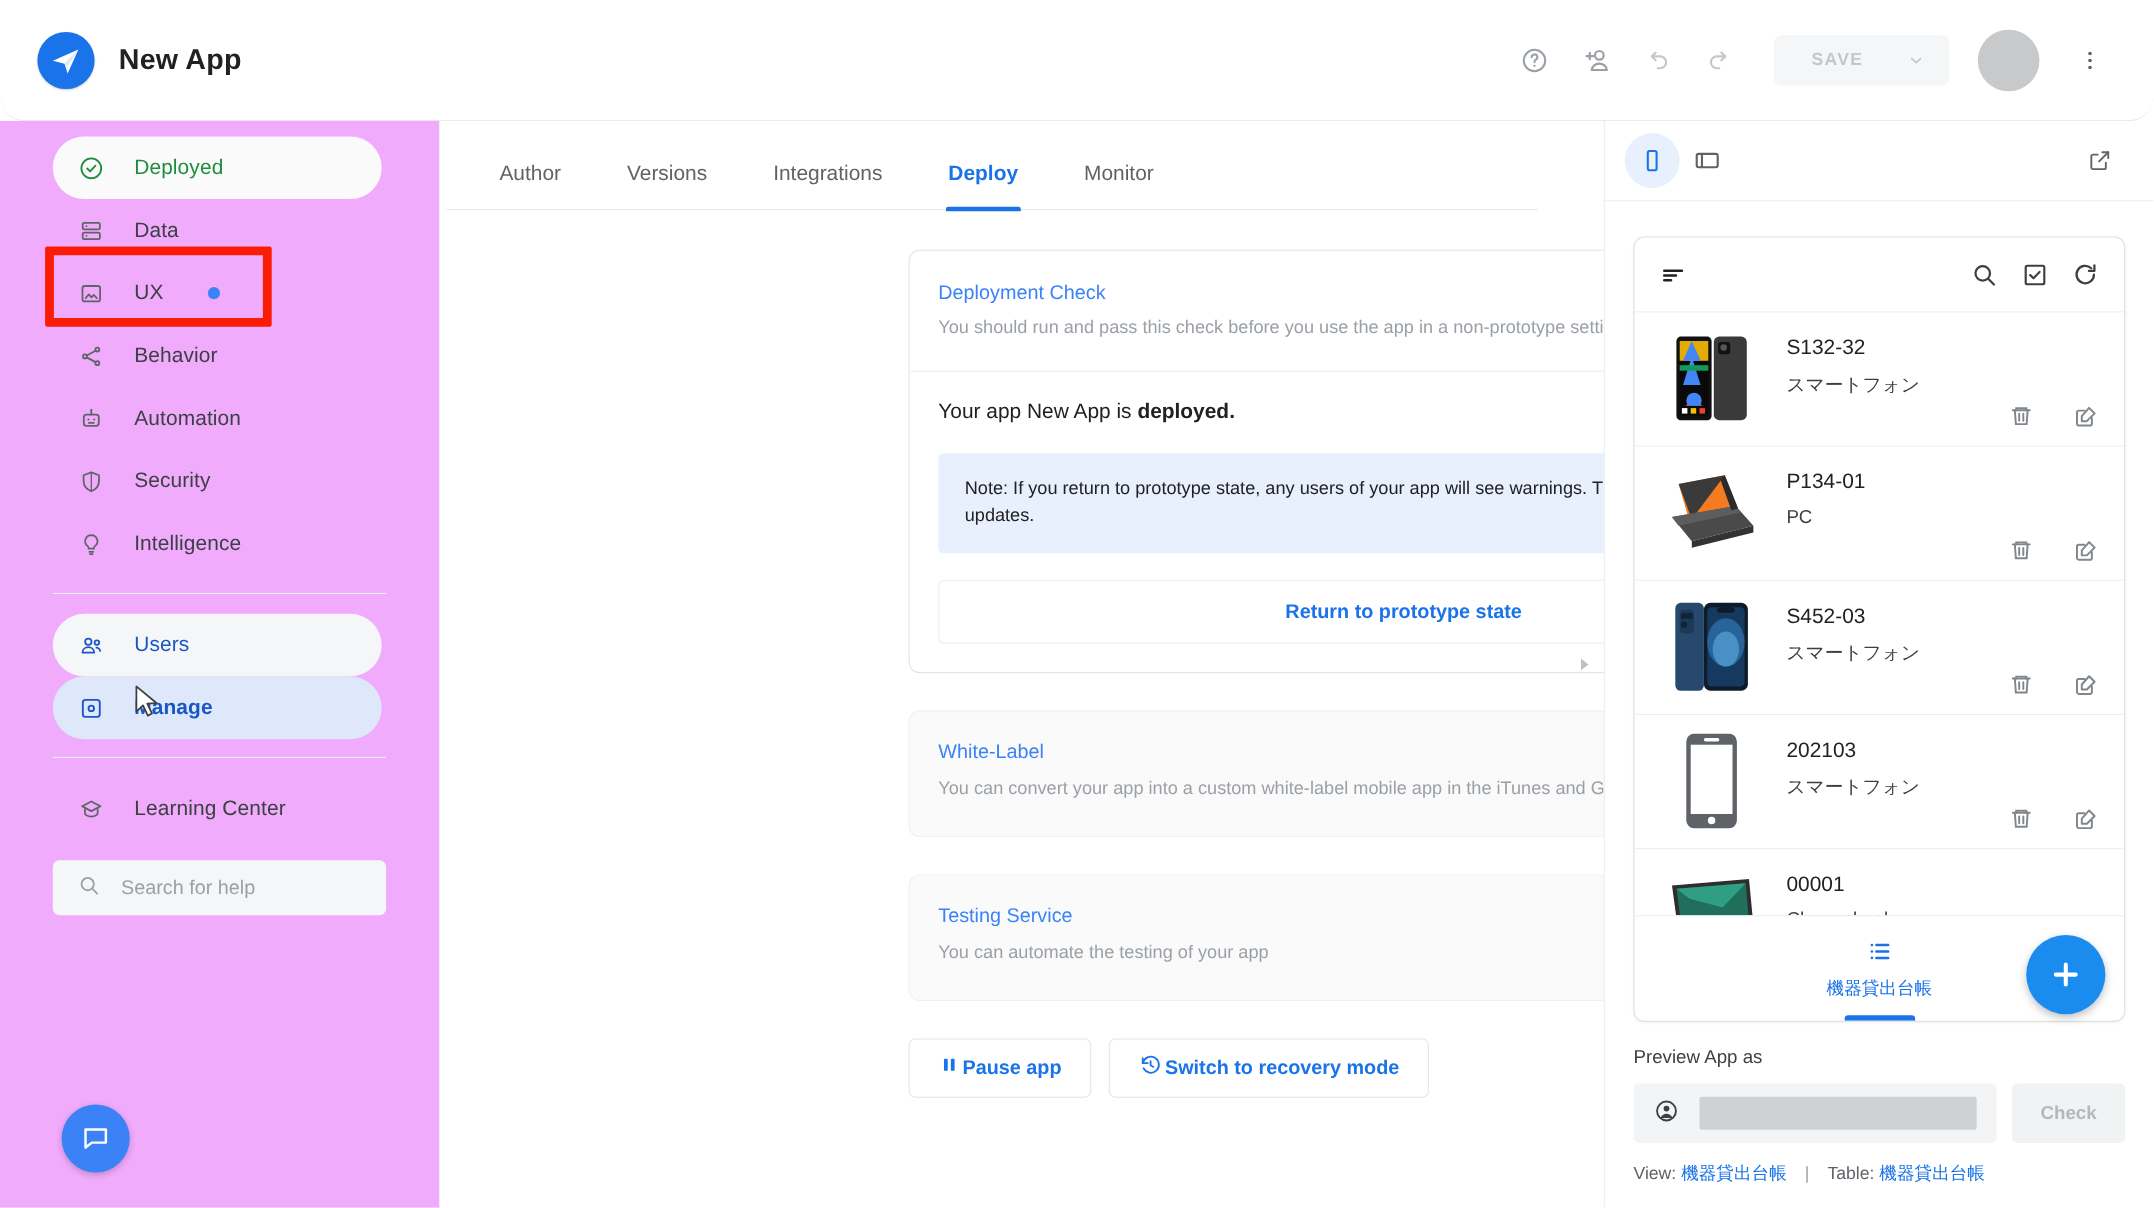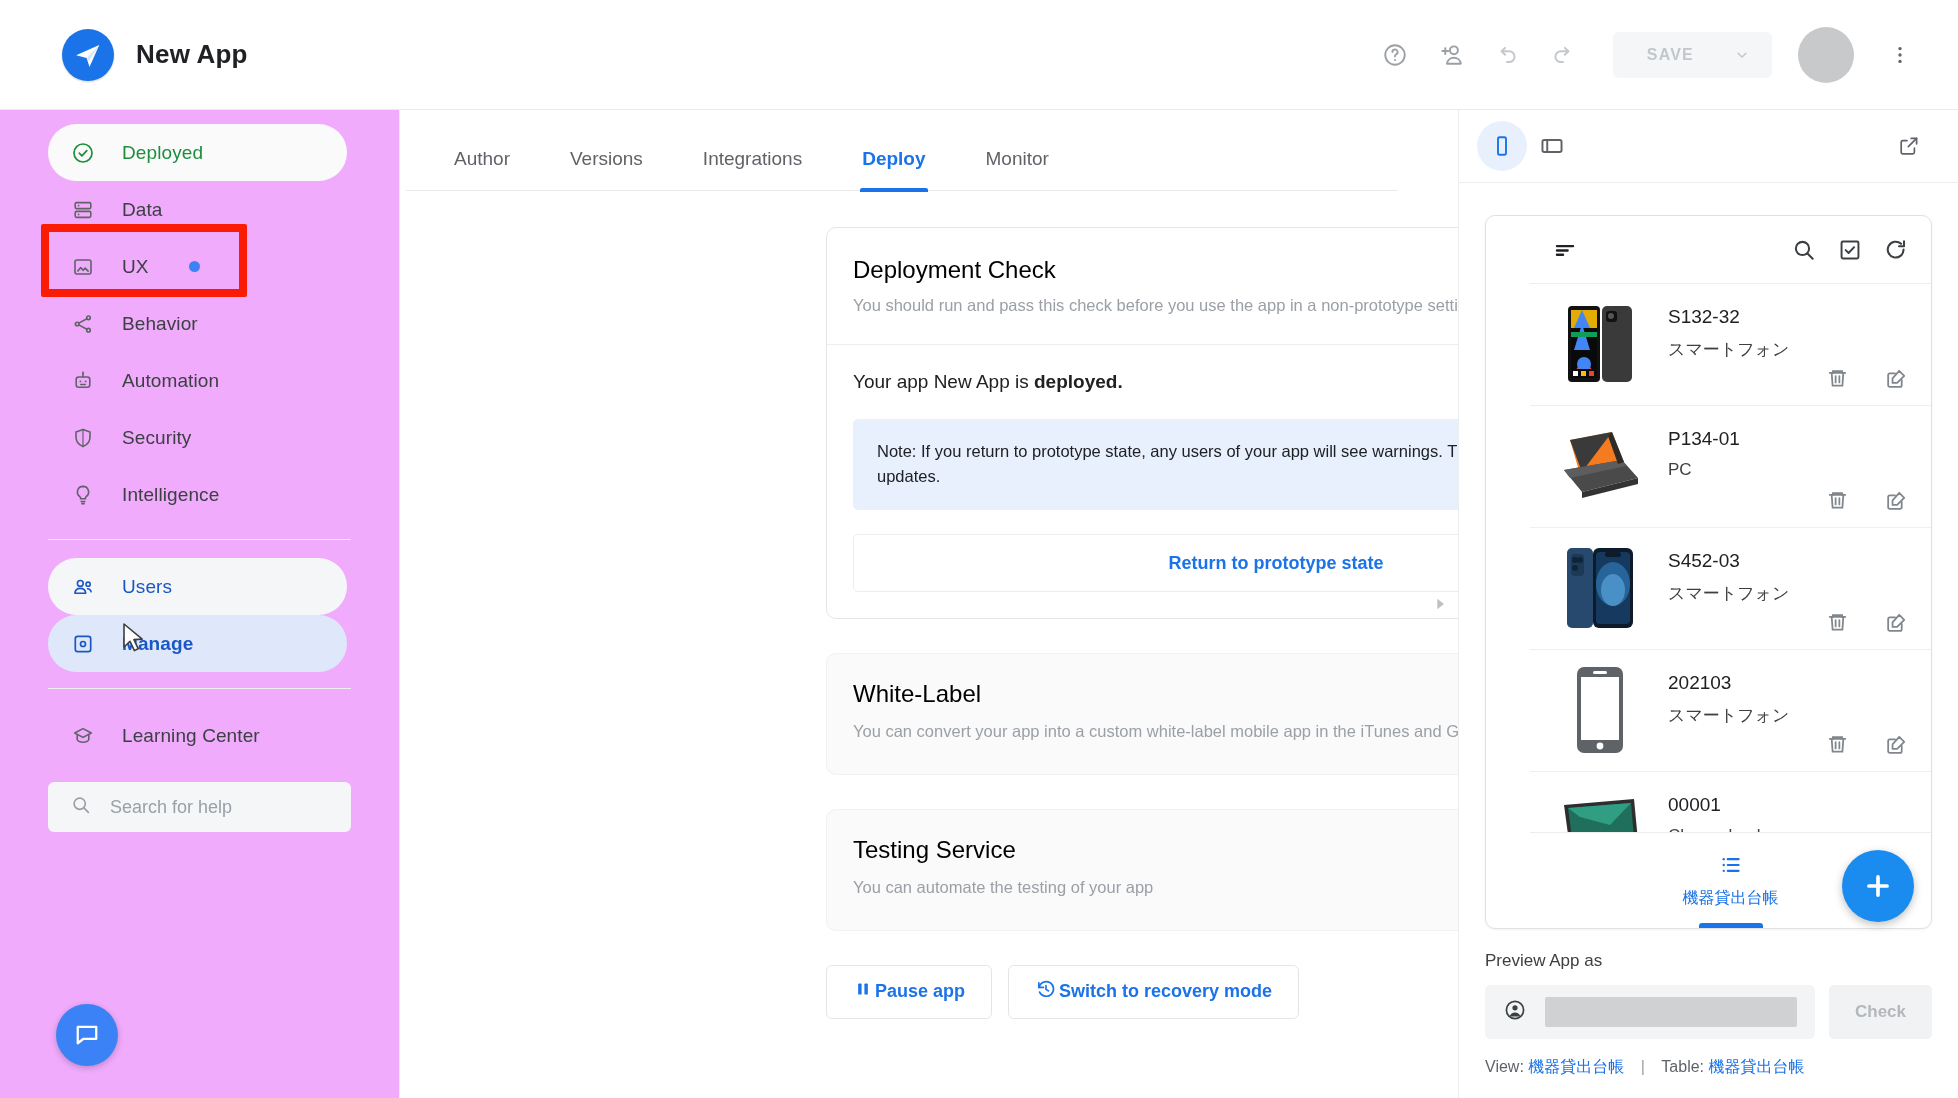--- a/index.html
+++ b/index.html
@@ -9,23 +9,24 @@
     background: #ffffff;
     overflow: hidden;
     -webkit-font-smoothing: antialiased;
   }
   .app { position: relative; width: 1958px; height: 1098px; display: flex; flex-direction: column; }
 
   
   .topbar {
     height: 110px; min-height: 110px;
     display: flex; align-items: center;
-    padding: 0 34px 0 62px;
+    padding: 0 34px 0 34px;
     border-bottom: 1px solid #e8eaed;
     background: #fff;
+    border-radius: 22px;
   }
   .brand { display: flex; align-items: center; gap: 22px; }
   .brand-logo {
     width: 52px; height: 52px; border-radius: 50%;
     background: #1a73e8;
     display: flex; align-items: center; justify-content: center;
     box-shadow: 0 1px 2px rgba(0,0,0,.18);
   }
   .brand-title { font-size: 26px; font-weight: 700; color: #202124; letter-spacing: .2px; }
   .topbar-spacer { flex: 1; }
@@ -124,21 +125,21 @@
   }
 
   .main-scroll { flex: 1; overflow: hidden; padding: 36px 60px 0 0; }
   .content-col { margin-left: 426px; width: 900px; }
 
   .card {
     border: 1px solid #e3e5e8; border-radius: 10px;
     background: #fff; margin-bottom: 34px;
   }
   .card-head { padding: 28px 26px 26px 26px; border-bottom: 1px solid #eceef0; }
-  .card-title { font-size: 24px; color: #000000; font-weight: 500; margin-bottom: 10px; }
+  .card-title { font-size: 18px; color: #3b82f6; font-weight: 500; margin-bottom: 10px; }
   .card-sub { font-size: 16.5px; color: #9aa0a6; line-height: 1.45; }
   .card-body { padding: 26px 26px 26px 26px; }
   .deployed-line { font-size: 19px; color: #202124; margin-bottom: 26px; }
   .deployed-line b { font-weight: 700; }
   .note {
     background: #e8f0fe; border-radius: 5px;
     padding: 20px 24px; font-size: 16.5px; color: #202124; line-height: 1.55;
     margin-bottom: 24px;
   }
   .link-row {
@@ -187,21 +188,20 @@
   }
   .seg-btn.on { background: #e8f0fe; }
   .preview-top .grow { flex: 1; }
 
   .device {
     margin: 32px 26px 0 26px;
     border: 1px solid #dfe1e3; border-radius: 10px;
     background: #fff; overflow: hidden;
     height: 740px; display: flex; flex-direction: column;
     box-shadow: 0 1px 3px rgba(0,0,0,.05);
-    padding-left: 44px;
   }
   .device-bar {
     height: 68px; display: flex; align-items: center;
     padding: 0 22px; border-bottom: 1px solid #eceef0; gap: 20px;
   }
   .device-bar .grow { flex: 1; }
   .dev-ico { cursor: pointer; display: flex; align-items: center; }
 
   .dev-list { flex: 1; overflow: hidden; }
   .row {

